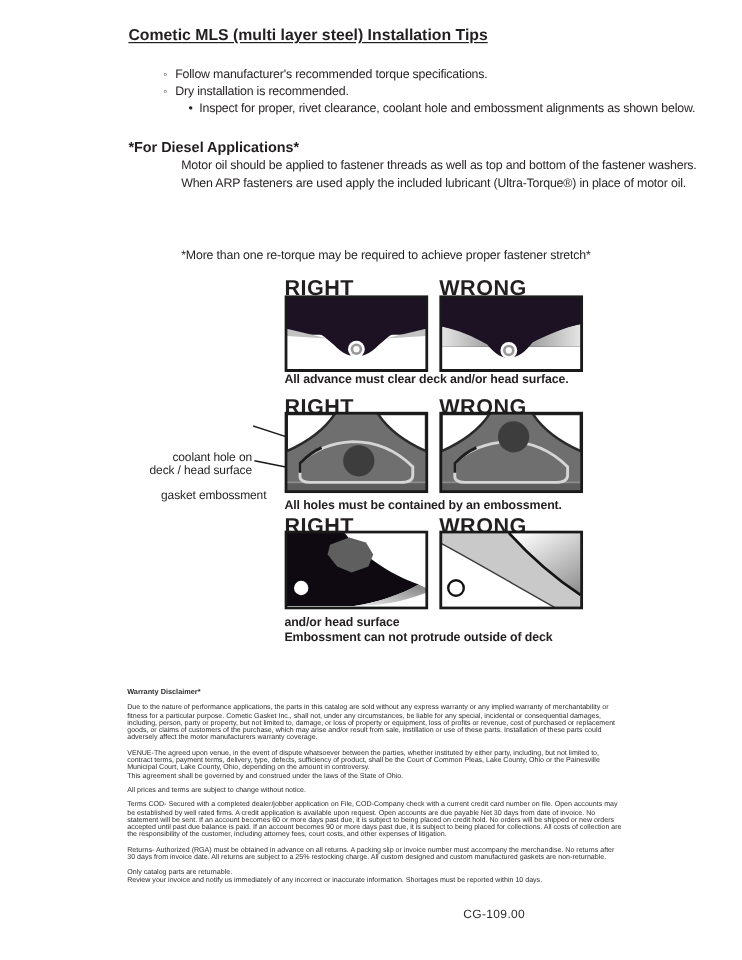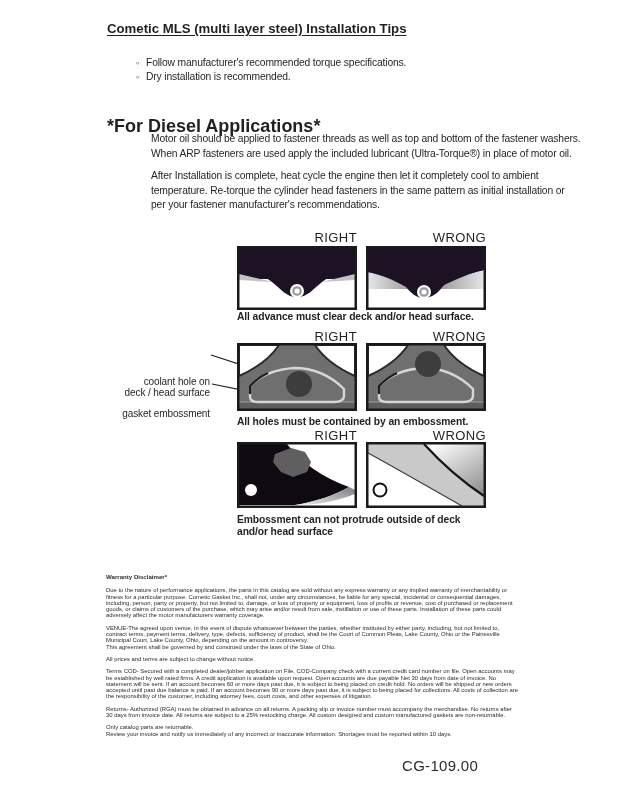--- a/index.html
+++ b/index.html
@@ -9,52 +9,53 @@
   }
   .title{
     position:absolute;left:107px;top:21px;font-size:13.2px;font-weight:bold;
     text-decoration:underline;text-underline-offset:2px;letter-spacing:0;
   }
   .bullets{position:absolute;left:96px;top:56px;font-size:10.3px;letter-spacing:-0.15px;margin-left:40px;}
   .b-row{height:13.9px;line-height:13.9px;white-space:nowrap;}
   .b-row.sub{padding-left:21px;}
   .b-marker{display:inline-block;width:10px;font-size:9.5px;}
   .b-row.sub .b-marker{width:9px;font-size:10.5px;}
-  .diesel-heading{position:absolute;left:107px;top:116px;font-size:18px;font-weight:bold;}
+  .diesel-heading{position:absolute;left:107px;top:116px;font-size:12px;font-weight:bold;}
   .para{position:absolute;left:107px;width:430px;font-size:10.3px;line-height:14.5px;letter-spacing:-0.15px;margin-left:44px;}
   .p1{top:132px;} .p2{top:169px;} .p3{top:207px;}
-  .dlabel{position:absolute;width:120px;text-align:right;font-size:13px;font-weight:normal;letter-spacing:0.4px;}
+  .dlabel{position:absolute;width:120px;text-align:left;font-size:18px;font-weight:bold;letter-spacing:0.4px;}
   .fig{position:absolute;width:120px;height:66px;}
   .fig svg{display:block;}
   .caption{position:absolute;left:237px;font-size:10.3px;font-weight:bold;letter-spacing:-0.1px;line-height:11.5px;}
   .side-label{position:absolute;font-size:10px;line-height:11px;text-align:right;letter-spacing:-0.1px;margin-top:32px;}
   .lbl-coolant{left:60px;top:344px;width:150px;}
-  .lbl-emboss{left:60px;top:376px;width:150px;}
+  .lbl-emboss{left:72px;top:376px;width:150px;}
   .leader{position:absolute;left:205px;top:344px;}
   .warranty{position:absolute;left:106px;top:574px;width:414px;font-size:5.9px;line-height:6.3px;color:#2b2b2b;}
   .warranty .w-head{font-weight:bold;font-size:6.1px;margin:0 0 7px 0;}
   .warranty p{margin:0 0 6px 0;}
   .warranty p.tight{margin:0;}
-  .page-number{position:absolute;left:402px;top:757px;font-size:15px;letter-spacing:0.3px;color:#2b2b2b;}
+  .page-number{position:absolute;left:386px;top:757px;font-size:10px;letter-spacing:0.3px;color:#2b2b2b;}
 </style>
 </head>
 <body>
 
 <div class="page">
 
   <div class="title">Cometic MLS (multi layer steel) Installation Tips</div>
 
   <div class="bullets">
     <div class="b-row"><span class="b-marker">◦</span><span>Follow manufacturer's recommended torque specifications.</span></div>
     <div class="b-row"><span class="b-marker">◦</span><span>Dry installation is recommended.</span></div>
+    <div class="b-row sub"><span class="b-marker">•</span><span>Inspect for proper, rivet clearance, coolant hole and embossment alignments as shown below.</span></div>
   </div>
 
   <div class="diesel-heading">*For Diesel Applications*</div>
   <div class="para p1">Motor oil should be applied to fastener threads as well as top and bottom of the fastener washers. When ARP fasteners are used apply the included lubricant (Ultra-Torque®) in place of motor oil.</div>
-  <div class="para p2">After Installation is complete, heat cycle the engine then let it completely cool to ambient temperature. Re-torque the cylinder head fasteners in the same pattern as initial installation or per your fastener manufacturer's recommendations.</div>
+  <div class="para p3">*More than one re-torque may be required to achieve proper fastener stretch*</div>
 
   <div class="dlabel" style="left:237px;top:230px;">RIGHT</div>
   <div class="dlabel" style="left:366px;top:230px;">WRONG</div>
 
   <div class="fig" style="left:237px;top:246px;">
     <svg width="120" height="64" viewBox="0 0 120 64" aria-hidden="true">
       <rect x="2" y="2" width="116" height="60" fill="#1c1224"></rect>
       <path d="M2,33 H118 V62 H2 Z" fill="#ffffff"></path>
       <path d="M2,28 L36,36 L2,34 Z" fill="#c2c2c2"></path>
       <path d="M118,28 L84,36 L118,34 Z" fill="#c2c2c2"></path>
@@ -161,22 +162,22 @@
       <rect x="2" y="2" width="116" height="62" fill="#ffffff"></rect>
       <path d="M2,2 H58 C78,24 100,42 118,54 L118,64 H96 C64,46 28,25 2,11 Z" fill="#c9c9c9"></path>
       <path d="M58,2 H118 V54 C100,42 78,24 58,2 Z" fill="url(#gw3)"></path>
       <path d="M58,2 C78,24 100,42 118,54" stroke="#141414" stroke-width="2.2" fill="none"></path>
       <path d="M2,11 C28,25 64,46 96,64" stroke="#3c3c3c" stroke-width="1.2" fill="none"></path>
       <circle cx="14" cy="48" r="6.5" fill="#ffffff" stroke="#141414" stroke-width="2"></circle>
       <rect x="1.25" y="1.25" width="117.5" height="63.5" fill="none" stroke="#1a1a1a" stroke-width="2.5"></rect>
     </svg>
   </div>
   <div class="caption" style="top:514px;">
+    <div>and/or head surface</div>
     <div>Embossment can not protrude outside of deck</div>
-    <div>and/or head surface</div>
   </div>
 
   <div class="warranty">
     <p class="w-head">Warranty Disclaimer*</p>
     <p>Due to the nature of performance applications, the parts in this catalog are sold without any express warranty or any implied warranty of merchantability or fitness for a particular purpose.  Cometic Gasket Inc., shall not, under any circumstances, be liable for any special, incidental or consequential damages, including, person, party or property, but not limited to, damage, or loss of property or equipment, loss of profits or revenue, cost of purchased or replacement goods, or claims of customers of the purchase, which may arise and/or result from sale, instillation or use of these parts.  Installation of these parts could adversely affect the motor manufacturers warranty coverage.</p>
     <p class="tight">VENUE-The agreed upon venue, in the event of dispute whatsoever between the parties, whether instituted by either party, including, but not limited to, contract terms, payment terms, delivery, type, defects, sufficiency of product, shall be the Court of Common Pleas, Lake County, Ohio or the Painesville Municipal Court, Lake County, Ohio, depending on the amount in controversy.</p>
     <p>This agreement shall be governed by and construed under the laws of the State of Ohio.</p>
     <p>All prices and terms are subject to change without notice.</p>
     <p>Terms COD- Secured with a completed dealer/jobber application on File, COD-Company check with a current credit card number on file.  Open accounts may be established by well rated firms.  A credit application is available upon request.  Open accounts are due payable Net 30 days from date of invoice.  No statement will be sent.  If an account becomes 60 or more days past due, it is subject to being placed on credit hold.  No orders will be shipped or new orders accepted until past due balance is paid.  If an account becomes 90 or more days past due, it is subject to being placed for collections.  All costs of collection are the responsibility of the customer, including attorney fees, court costs, and other expenses of litigation.</p>
     <p>Returns- Authorized (RGA) must be obtained in advance on all returns.  A packing slip or invoice number must accompany the merchandise.  No returns after 30 days from invoice date.  All returns are subject to a 25% restocking charge.  All custom designed and custom manufactured gaskets are non-returnable.</p>

